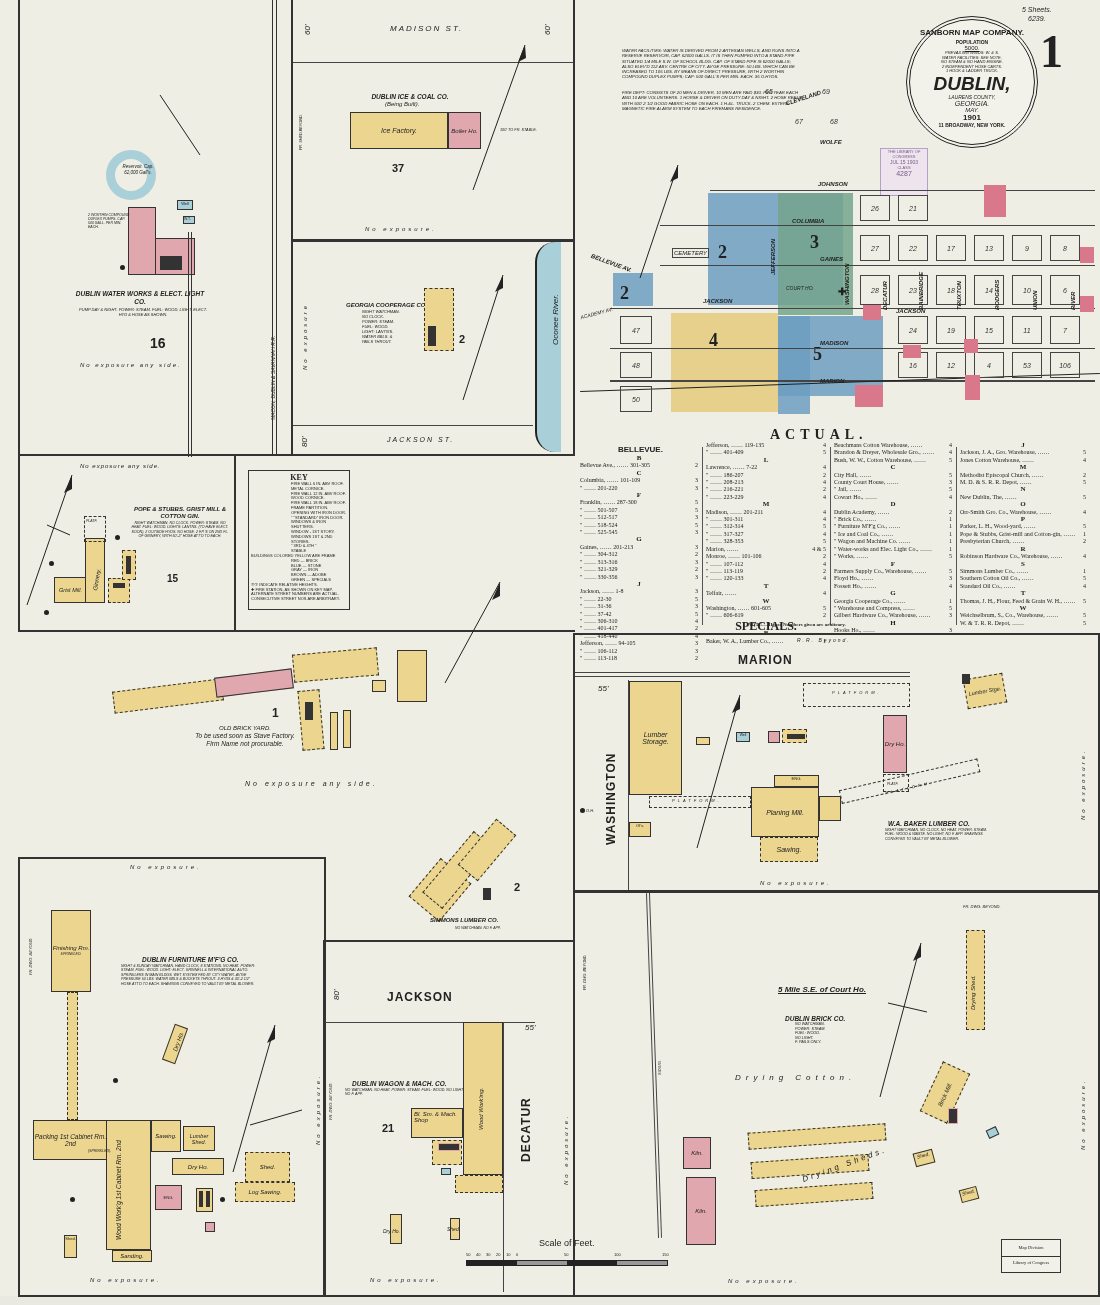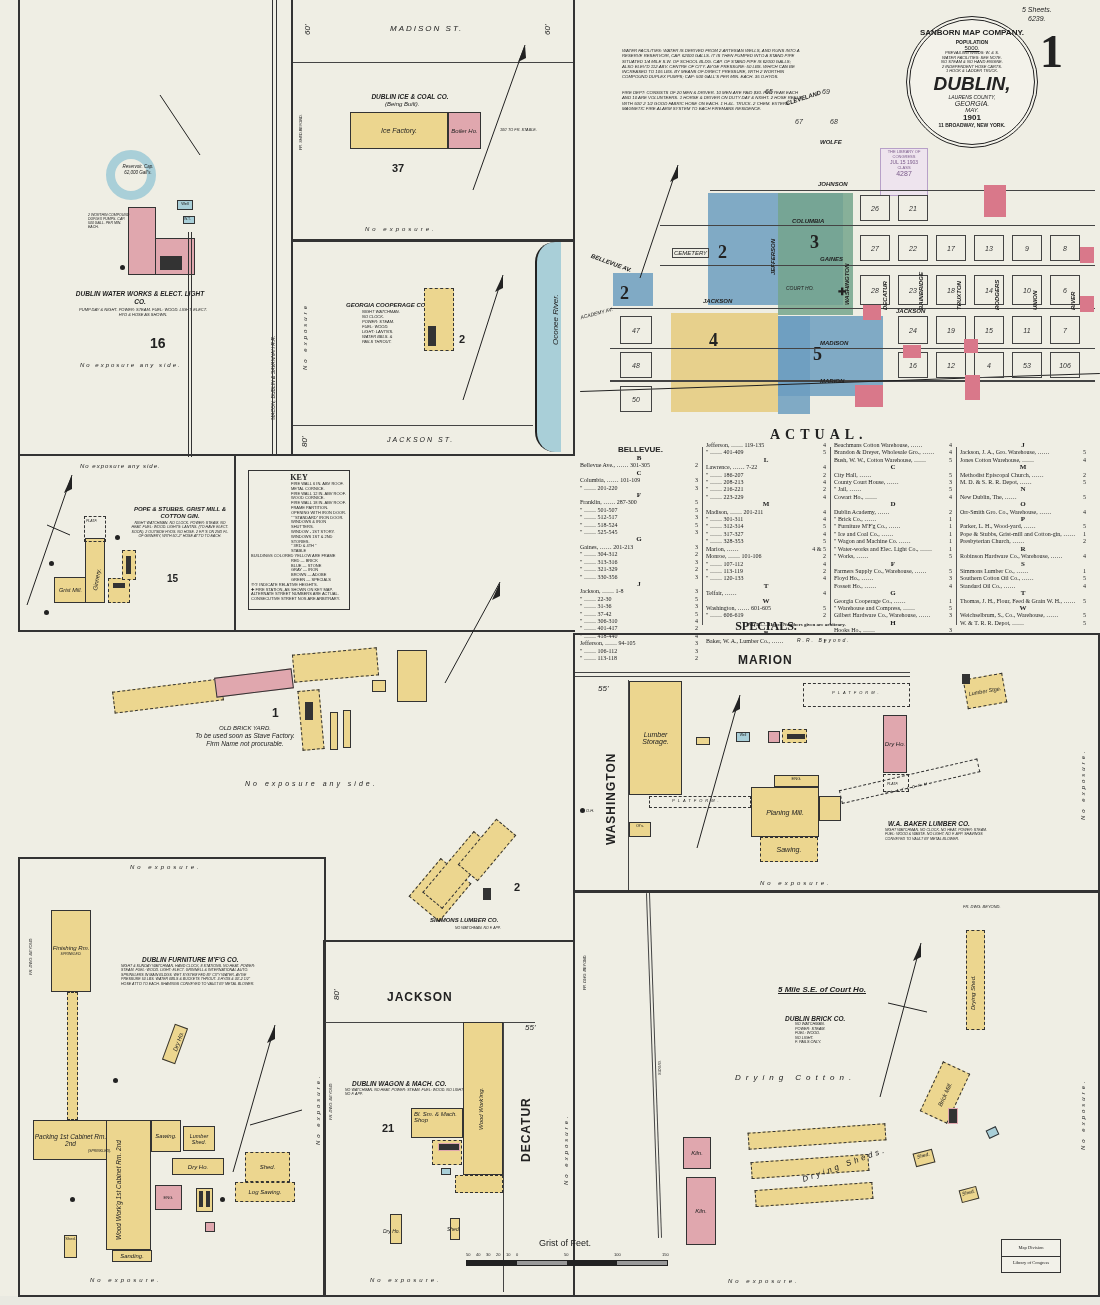--- a/index.html
+++ b/index.html
@@ -803,21 +803,21 @@
   <div class="bldg" style="left:960px;top:1188px;width:18px;height:13px;transform:rotate(-15deg);font-size:5px;font-style:italic;text-align:center;">Shed.</div>
   <div class="abs it" style="left:728px;top:1278px;font-size:6px;letter-spacing:3px;">No exposure.</div>
   <div class="abs it" style="left:1080px;top:1150px;font-size:6px;letter-spacing:3px;transform:rotate(-90deg);transform-origin:left top;white-space:nowrap;">No exposure.</div>
 
   <div class="abs" style="left:1001px;top:1239px;width:60px;height:34px;border:1px solid #333;font-family:'Liberation Serif',serif;font-size:4.5px;text-align:center;box-sizing:border-box;padding-top:5px;background:#f2f1e9;">
     <div>Map Division</div>
     <div style="border-top:1px solid #333;margin-top:6px;padding-top:3px;">Library of Congress</div>
   </div>
 
   <div class="abs" style="left:466px;top:1238px;width:220px;height:30px;">
-    <div class="abs" style="left:73px;top:0px;font-size:9px;">Grist of Feet.</div>
+    <div class="abs" style="left:73px;top:0px;font-size:9px;">Scale of Feet.</div>
     <div class="abs" style="left:0px;top:22px;width:200px;height:4px;border:1px solid #222;background:linear-gradient(90deg,#222 0 25%,#999 25% 50%,#222 50% 75%,#999 75% 100%);"></div>
     <div class="abs" style="left:0px;top:14px;font-size:4px;">50</div>
     <div class="abs" style="left:10px;top:14px;font-size:4px;">40</div>
     <div class="abs" style="left:20px;top:14px;font-size:4px;">30</div>
     <div class="abs" style="left:30px;top:14px;font-size:4px;">20</div>
     <div class="abs" style="left:40px;top:14px;font-size:4px;">10</div>
     <div class="abs" style="left:50px;top:14px;font-size:4px;">0</div>
     <div class="abs" style="left:98px;top:14px;font-size:4px;">50</div>
     <div class="abs" style="left:148px;top:14px;font-size:4px;">100</div>
     <div class="abs" style="left:196px;top:14px;font-size:4px;">150</div>

